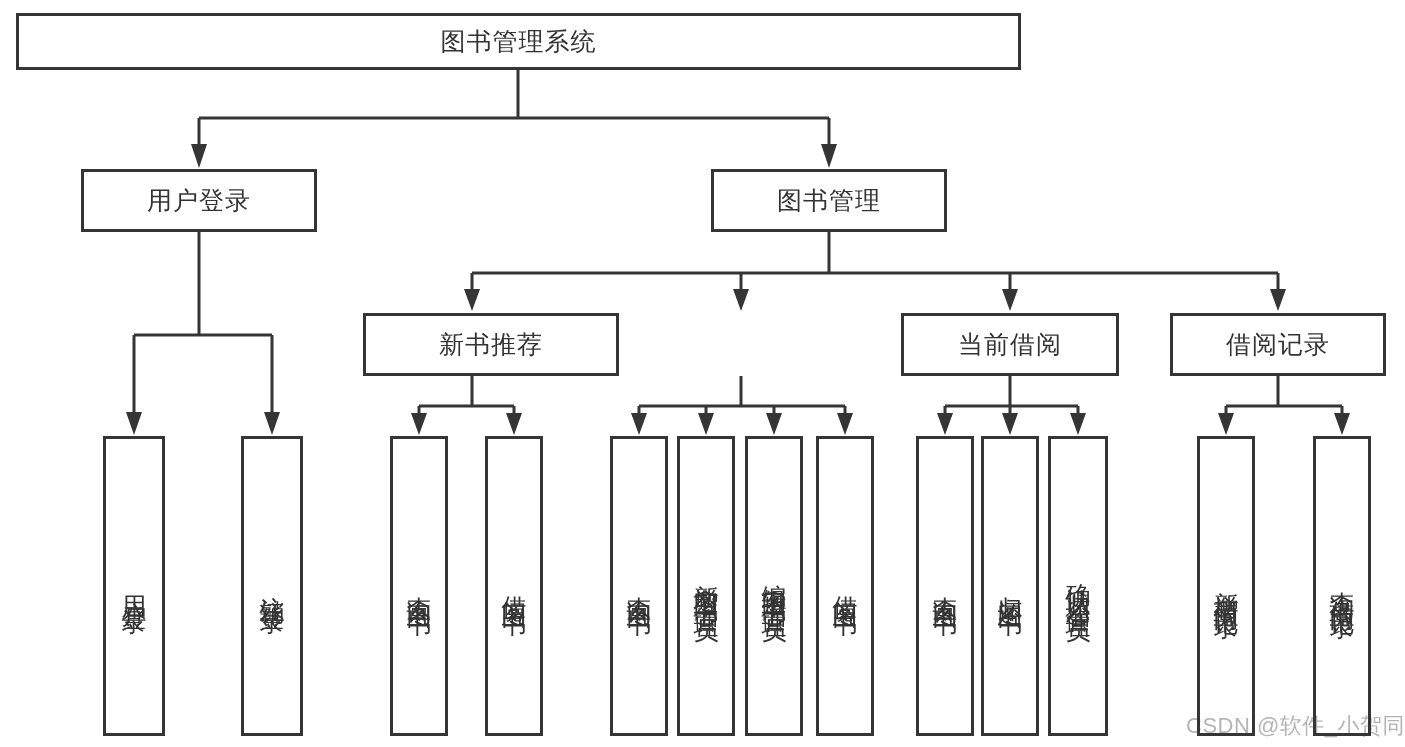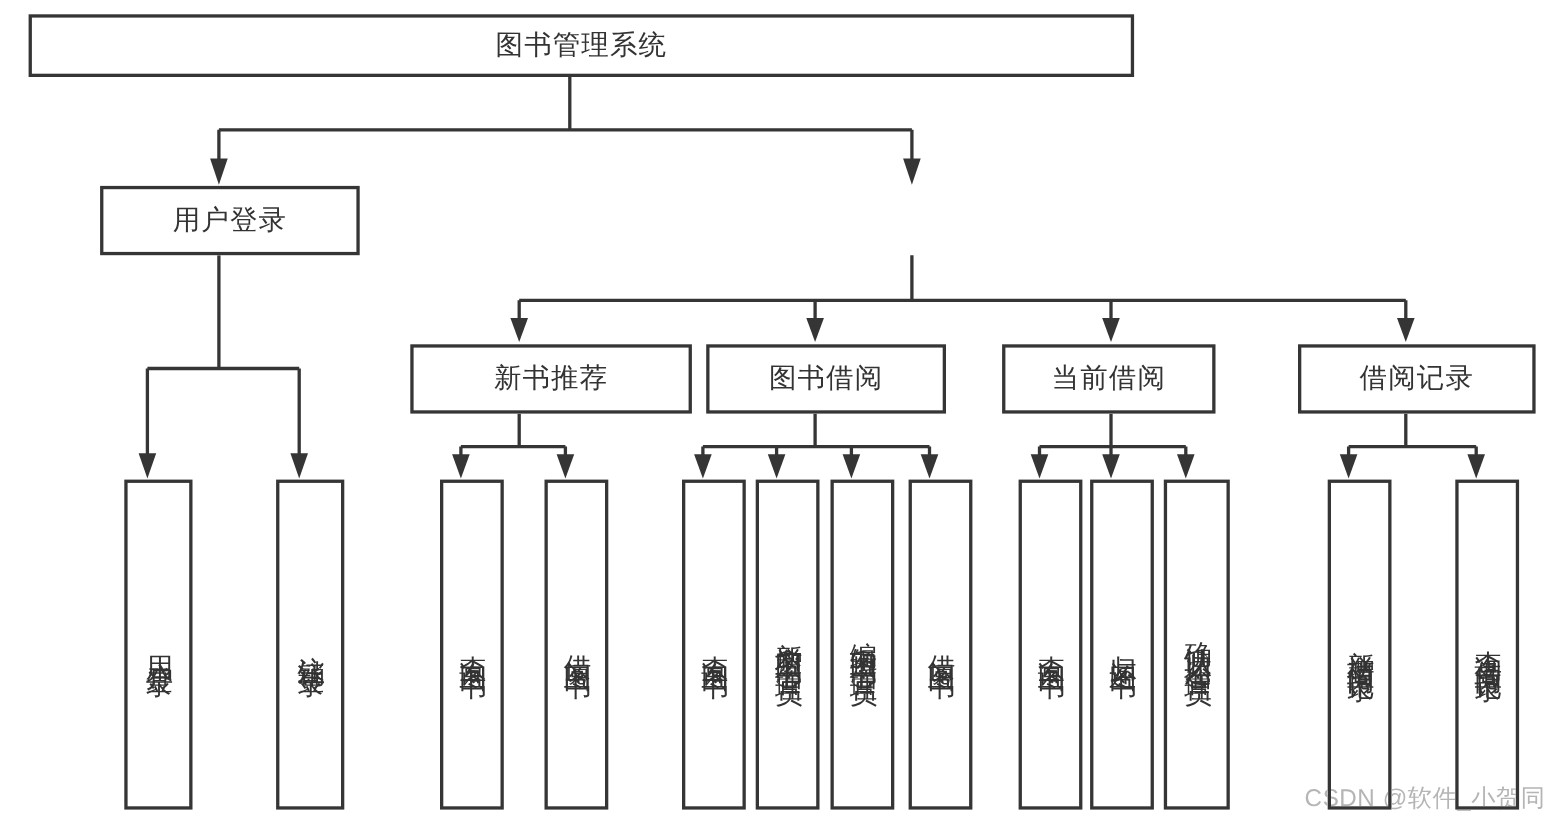--- a/index.html
+++ b/index.html
@@ -25,21 +25,20 @@
     position: absolute;
     box-sizing: border-box;
     border: 3px solid #353535;
     background: #ffffff;
     color: #333333;
     display: flex;
     align-items: center;
     justify-content: center;
     z-index: 2;
     text-align: center;
-    margin-left: 10px;
   }
   .node.h {
     font-size: 25px;
     letter-spacing: 1px;
     line-height: 1;
   }
   .node.v {
     writing-mode: vertical-rl;
     text-orientation: mixed;
     font-size: 25px;
@@ -102,24 +101,24 @@
       <polygon points="1002,413 1018,413 1010,435"></polygon>
       <polygon points="1070,413 1086,413 1078,435"></polygon>
       <polygon points="1218,413 1234,413 1226,435"></polygon>
       <polygon points="1334,413 1350,413 1342,435"></polygon>
     </g>
   </svg>
 
   <div class="node h" style="left:16px; top:13px; width:1005px; height:57px;">图书管理系统</div>
 
   <div class="node h" style="left:81px; top:169px; width:236px; height:63px;">用户登录</div>
+  <div class="node h" style="left:711px; top:169px; width:236px; height:63px;">图书管理</div>
 
   <div class="node h" style="left:363px; top:313px; width:256px; height:63px;">新书推荐</div>
-  <div class="node h" style="left:632px; top:313px; width:218px; height:63px;">图书借阅</div>
-  <div class="node h" style="left:901px; top:313px; width:194px; height:63px;">当前借阅</div>
+  <div class="node h" style="left:901px; top:313px; width:218px; height:63px;">当前借阅</div>
   <div class="node h" style="left:1170px; top:313px; width:216px; height:63px;font-family:Liberation Serif, serif;">借阅记录</div>
 
   <div class="node v" style="left:103px; top:436px; width:62px; height:300px;">用户登录</div>
   <div class="node v" style="left:241px; top:436px; width:62px; height:300px;">注销登录</div>
 
   <div class="node v" style="left:390px; top:436px; width:58px; height:300px;">查询图书</div>
   <div class="node v" style="left:485px; top:436px; width:58px; height:300px;">借阅图书</div>
 
   <div class="node v" style="left:610px; top:436px; width:58px; height:300px;">查询图书</div>
   <div class="node v" style="left:677px; top:436px; width:58px; height:300px;">新增图书（管理员）</div>

